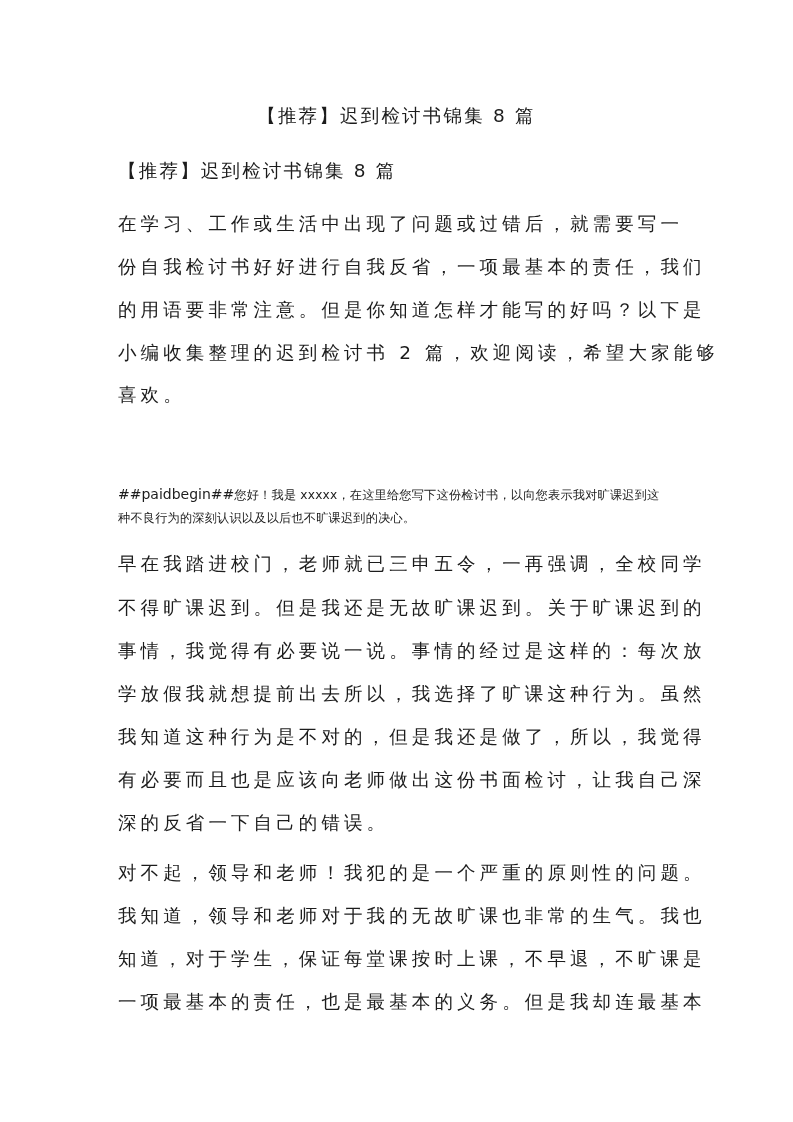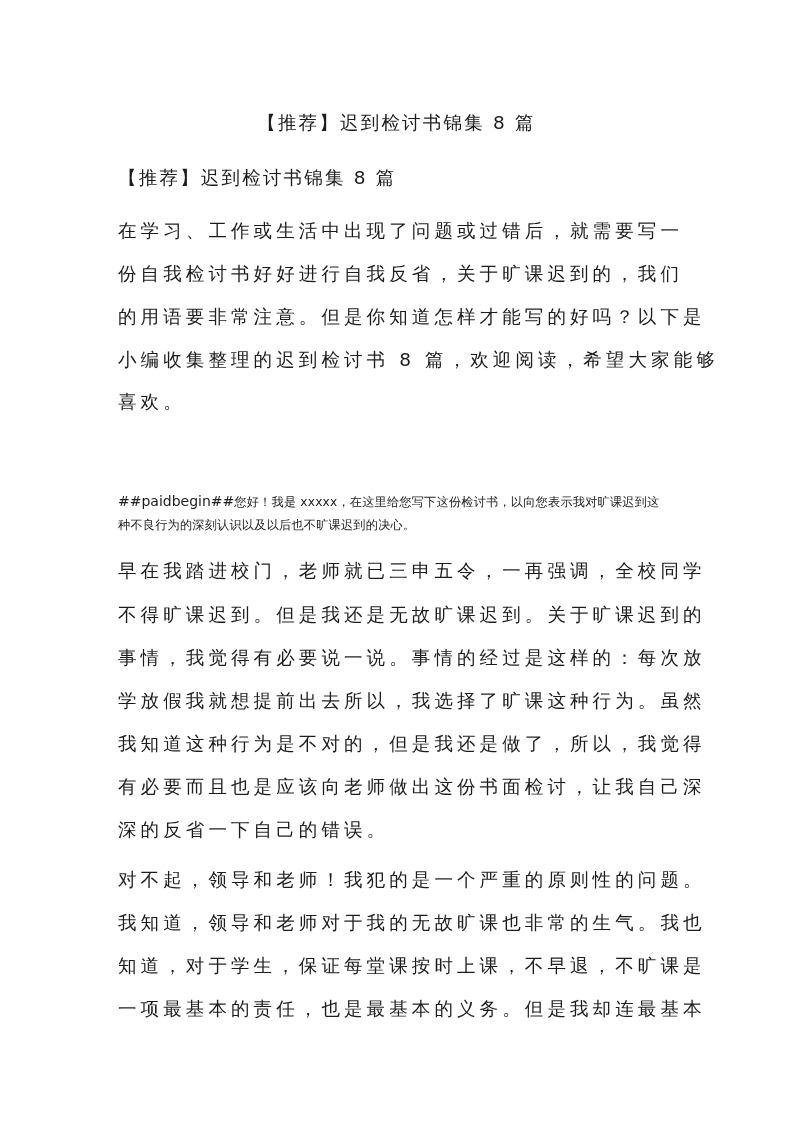--- a/index.html
+++ b/index.html
@@ -10,21 +10,21 @@
     body {
       width: 793px;
       height: 1122px;
       position: relative;
       overflow: hidden;
       color: #1a1a1a;
       font-family: "DejaVu Sans", "Liberation Sans", sans-serif;
     }
     .page {
       position: absolute;
-      left: 0; top: 7px;
+      left: 0; top: 0;
       width: 793px; height: 846px;
     }
     .line {
       position: absolute;
       left: 118px;
       white-space: nowrap;
       font-size: 18.5px;
       letter-spacing: 4.1px;
       line-height: 1;
       color: #1c1c1c;
@@ -64,23 +64,23 @@
 <body>
 
 <div class="page">
 
   <div class="title">【推荐】迟到检讨书锦集 8 篇</div>
 
   <div class="line subtitle">【推荐】迟到检讨书锦集 8 篇</div>
 
   <div>
     <div class="line" style="top:215px;"> 在学习、工作或生活中出现了问题或过错后，就需要写一</div>
-    <div class="line" style="top:258px;">份自我检讨书好好进行自我反省，关于旷课迟到的，我们</div>
+    <div class="line" style="top:258px;">份自我检讨书好好进行自我反省，一项最基本的责任，我们</div>
     <div class="line" style="top:301px;">的用语要非常注意。但是你知道怎样才能写的好吗？以下是</div>
-    <div class="line" style="top:344px;">小编收集整理的迟到检讨书 8 篇，欢迎阅读，希望大家能够</div>
+    <div class="line" style="top:344px;">小编收集整理的迟到检讨书 2 篇，欢迎阅读，希望大家能够</div>
     <div class="line" style="top:386px;">喜欢。</div>
   </div>
 
 
   <div>
     <div class="small" style="top:487px;">
       <span class="tag">##paidbegin##</span><span>您好！我是 xxxxx，在这里给您写下这份检讨书，以向您表示我对旷课迟到这</span>
     </div>
     <div class="small" style="top:512px;text-align:right;">种不良行为的深刻认识以及以后也不旷课迟到的决心。</div>
   </div>

